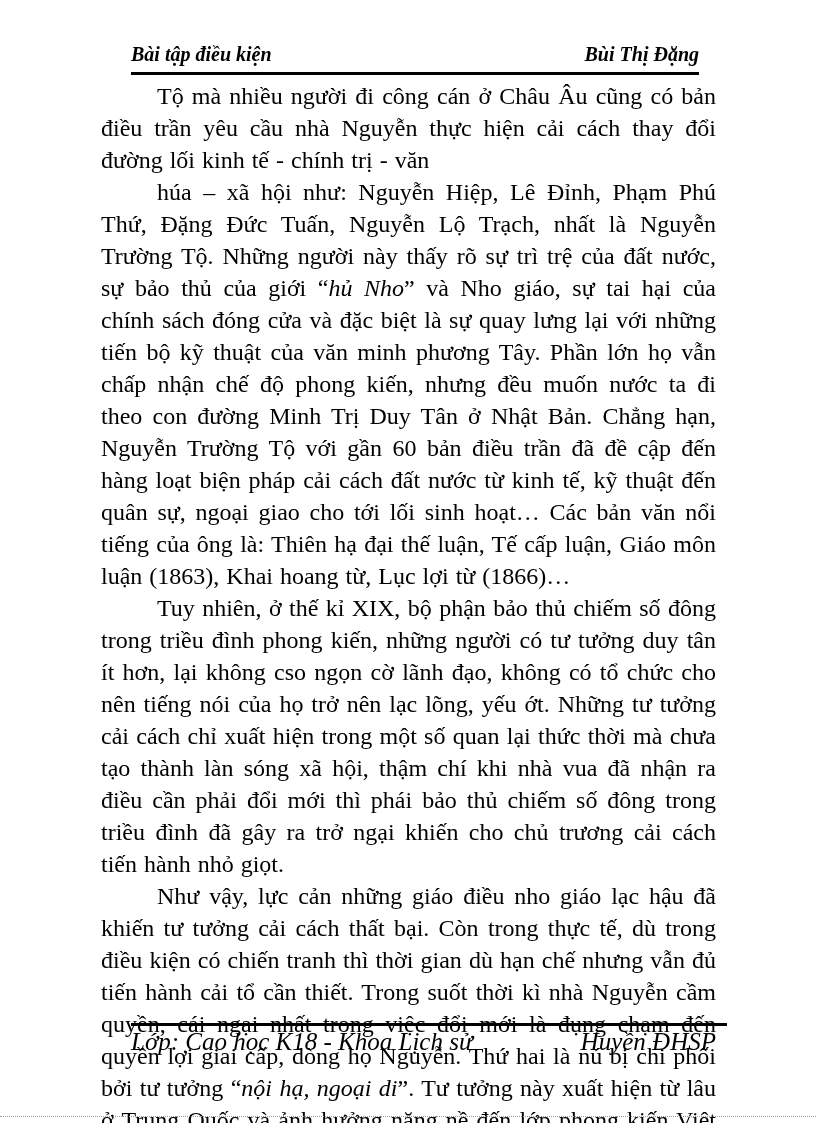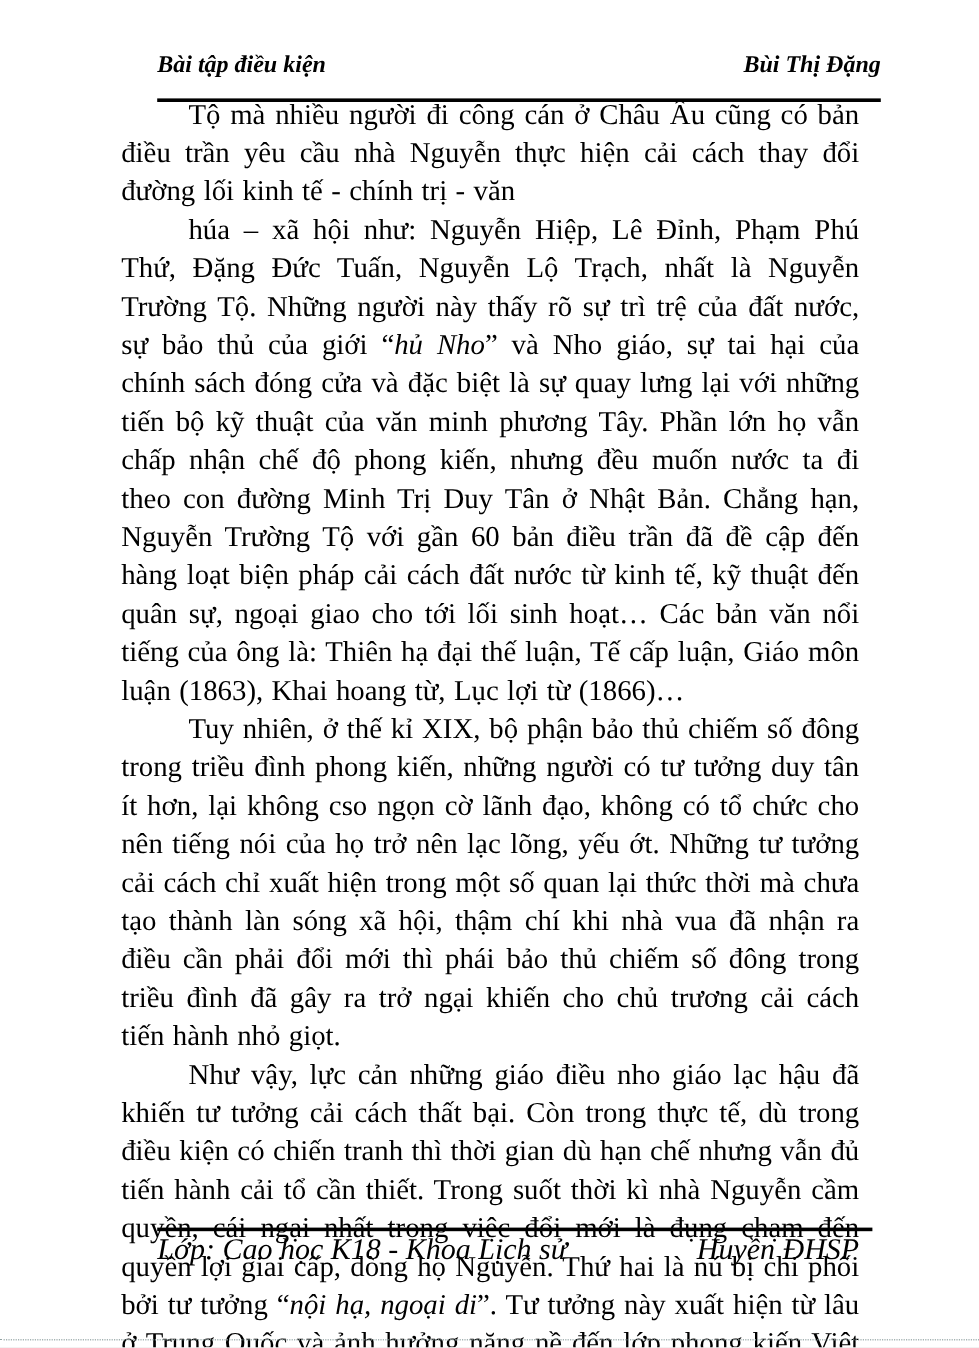--- a/index.html
+++ b/index.html
@@ -10,31 +10,31 @@
     background: #ffffff;
     font-family: "Liberation Serif", "DejaVu Serif", serif;
     color: #000;
     overflow: hidden;
     margin: 0 auto;
   }
   
   .header {
     position: absolute;
     left: 131px;
-    right: 82px;
+    right: 117px;
     top: 42px;
     display: flex;
     justify-content: space-between;
     align-items: flex-end;
     font-weight: bold;
     font-style: italic;
     font-size: 20px;
     line-height: 24px;
     border-bottom: 3px solid #000;
-    padding-bottom: 16px;
+    padding-bottom: 6px;
   }
   
   .doc-body {
     position: absolute;
     left: 101px;
     right: 100px;
     top: 80px;
     font-size: 24px;
     line-height: 32px;
     text-align: justify;

